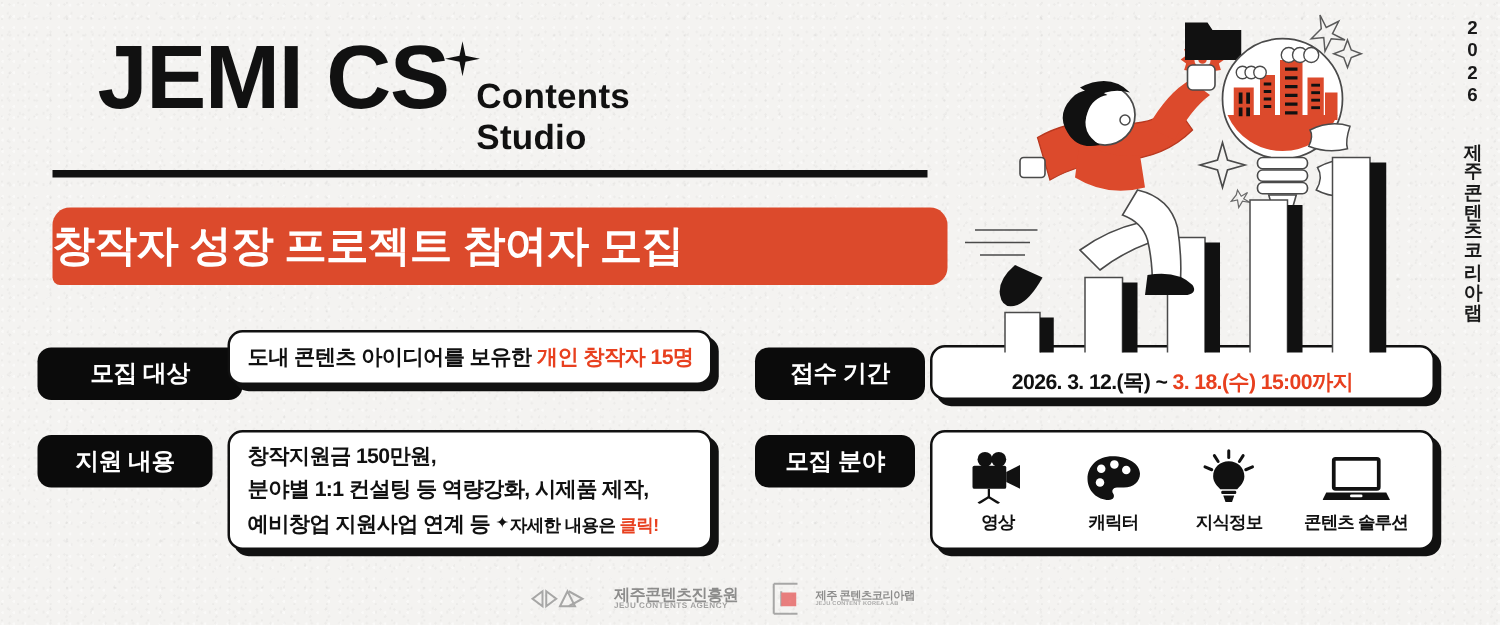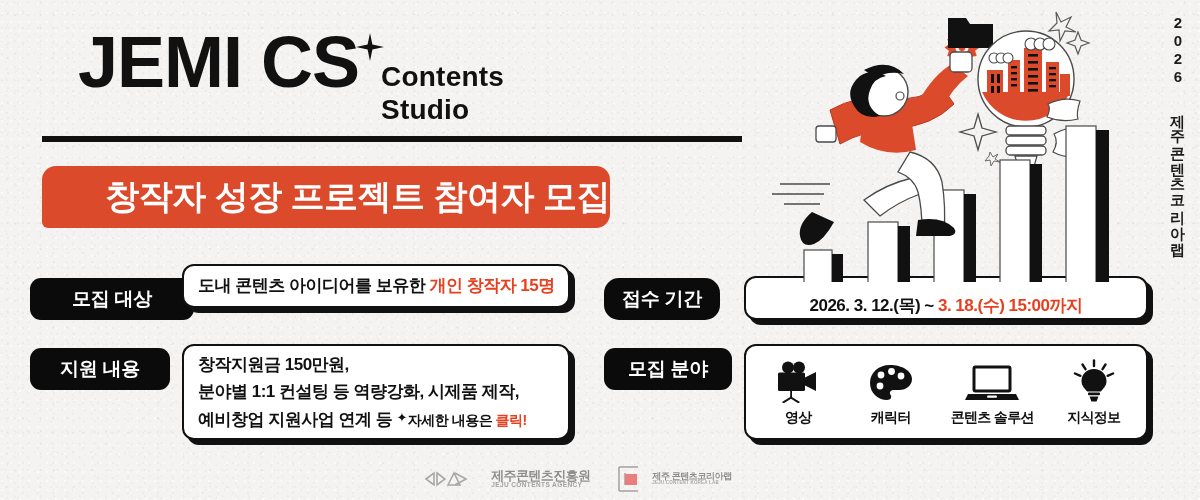--- a/index.html
+++ b/index.html
@@ -95,27 +95,27 @@
     width: 700px;
     height: 6px;
     background: #111111;
   }
 
   
   .headline-bar {
     position: absolute;
     left: 42px;
     top: 166px;
-    width: 568px;
+    width: 716px;
     height: 62px;
     background: #dc4a2c;
     border-radius: 14px 14px 14px 6px;
     display: flex;
     align-items: center;
-    justify-content: flex-end;
+    justify-content: flex-start;
   }
   .headline-bar span {
     color: #ffffff;
     font-size: 34px;
     font-weight: 800;
     letter-spacing: -0.5px;
     white-space: nowrap;
   }
 
   
@@ -259,21 +259,21 @@
     <span>모집 대상</span>
   </div>
   <div class="infobox" style="left:182px; top:264px; width:388px; height:44px;">
     <div class="inner">
       <div class="line">
         <span>도내 콘텐츠 아이디어를 보유한 </span><span class="hl">개인 창작자 15명</span>
       </div>
     </div>
   </div>
 
-  <div class="pill" style="left:604px; top:278px; width:116px; height:42px;border-radius:15px;">
+  <div class="pill" style="left:604px; top:278px; width:136px; height:42px;">
     <span>접수 기간</span>
   </div>
   <div class="infobox" style="left:744px; top:276px; width:404px; height:44px;">
     <div class="inner" style="text-align:center;margin-top:16px;">
       <div class="line">
         <span>2026. 3. 12.(목) ~ </span><span class="hl">3. 18.(수) 15:00까지</span>
       </div>
     </div>
   </div>
 
@@ -318,49 +318,49 @@
         <div class="field-icon">
           <svg width="46" height="40" viewBox="0 0 46 40" aria-hidden="true">
             <path d="M22 2 C10 2 2 10 2 20 C2 30 10 37 19 37 C23 37 24 34 22.5 31.8 C21 29.5 22.5 27 25.5 27 L31 27 C39 27 44 22 44 16 C44 8 34 2 22 2 Z" fill="#111"></path>
             <circle cx="13" cy="12" r="3.4" fill="#ffffff"></circle>
             <circle cx="23.5" cy="8.5" r="3.4" fill="#ffffff"></circle>
             <circle cx="33" cy="13" r="3.4" fill="#ffffff"></circle>
             <circle cx="12" cy="23" r="3.4" fill="#ffffff"></circle>
           </svg>
         </div>
         <div class="field-label">캐릭터</div>
-      </div>
-
-      <div class="field-item" style="width:110px;">
-        <div class="field-icon">
-          <svg width="54" height="40" viewBox="0 0 54 40" aria-hidden="true">
-            <rect x="9" y="4" width="36" height="24" rx="1.5" fill="none" stroke="#111" stroke-width="3"></rect>
-            <path d="M3 31 L51 31 L54 37 L0 37 Z" fill="#111"></path>
-            <rect x="22" y="32.6" width="10" height="2.2" rx="1.1" fill="#ffffff"></rect>
-          </svg>
-        </div>
-        <div class="field-label">콘텐츠 솔루션</div>
       </div>
 
       <div class="field-item">
         <div class="field-icon">
           <svg width="44" height="44" viewBox="0 0 44 44" aria-hidden="true">
             <g stroke="#111" stroke-width="2.4" stroke-linecap="round">
               <line x1="22" y1="1.5" x2="22" y2="7"></line>
               <line x1="10.5" y1="5.5" x2="13.5" y2="10.2"></line>
               <line x1="33.5" y1="5.5" x2="30.5" y2="10.2"></line>
               <line x1="3" y1="14.5" x2="8.4" y2="16.8"></line>
               <line x1="41" y1="14.5" x2="35.6" y2="16.8"></line>
             </g>
             <path d="M22 10 C14.8 10 9.5 15.3 9.5 22 C9.5 27 13 30 15.2 32.4 L28.8 32.4 C31 30 34.5 27 34.5 22 C34.5 15.3 29.2 10 22 10 Z" fill="#111"></path>
             <rect x="16" y="33.6" width="12" height="2.6" rx="1" fill="#111"></rect>
             <path d="M17.6 37.4 L26.4 37.4 L24.6 42.6 L19.4 42.6 Z" fill="#111"></path>
           </svg>
         </div>
         <div class="field-label">지식정보</div>
+      </div>
+
+      <div class="field-item" style="width:110px;">
+        <div class="field-icon">
+          <svg width="54" height="40" viewBox="0 0 54 40" aria-hidden="true">
+            <rect x="9" y="4" width="36" height="24" rx="1.5" fill="none" stroke="#111" stroke-width="3"></rect>
+            <path d="M3 31 L51 31 L54 37 L0 37 Z" fill="#111"></path>
+            <rect x="22" y="32.6" width="10" height="2.2" rx="1.1" fill="#ffffff"></rect>
+          </svg>
+        </div>
+        <div class="field-label">콘텐츠 솔루션</div>
       </div>
 
     </div>
   </div>
 
   <div class="illus">
     <svg width="392" height="278" viewBox="0 0 392 278" aria-hidden="true">
 
       <g>
         <path d="M288 8 L293 18 L303 13 L298 23 L308 28 L297 27 L292 37 L291 26 L281 27 L289 19 Z" fill="none" stroke="#5a5a5a" stroke-width="1.2"></path>

